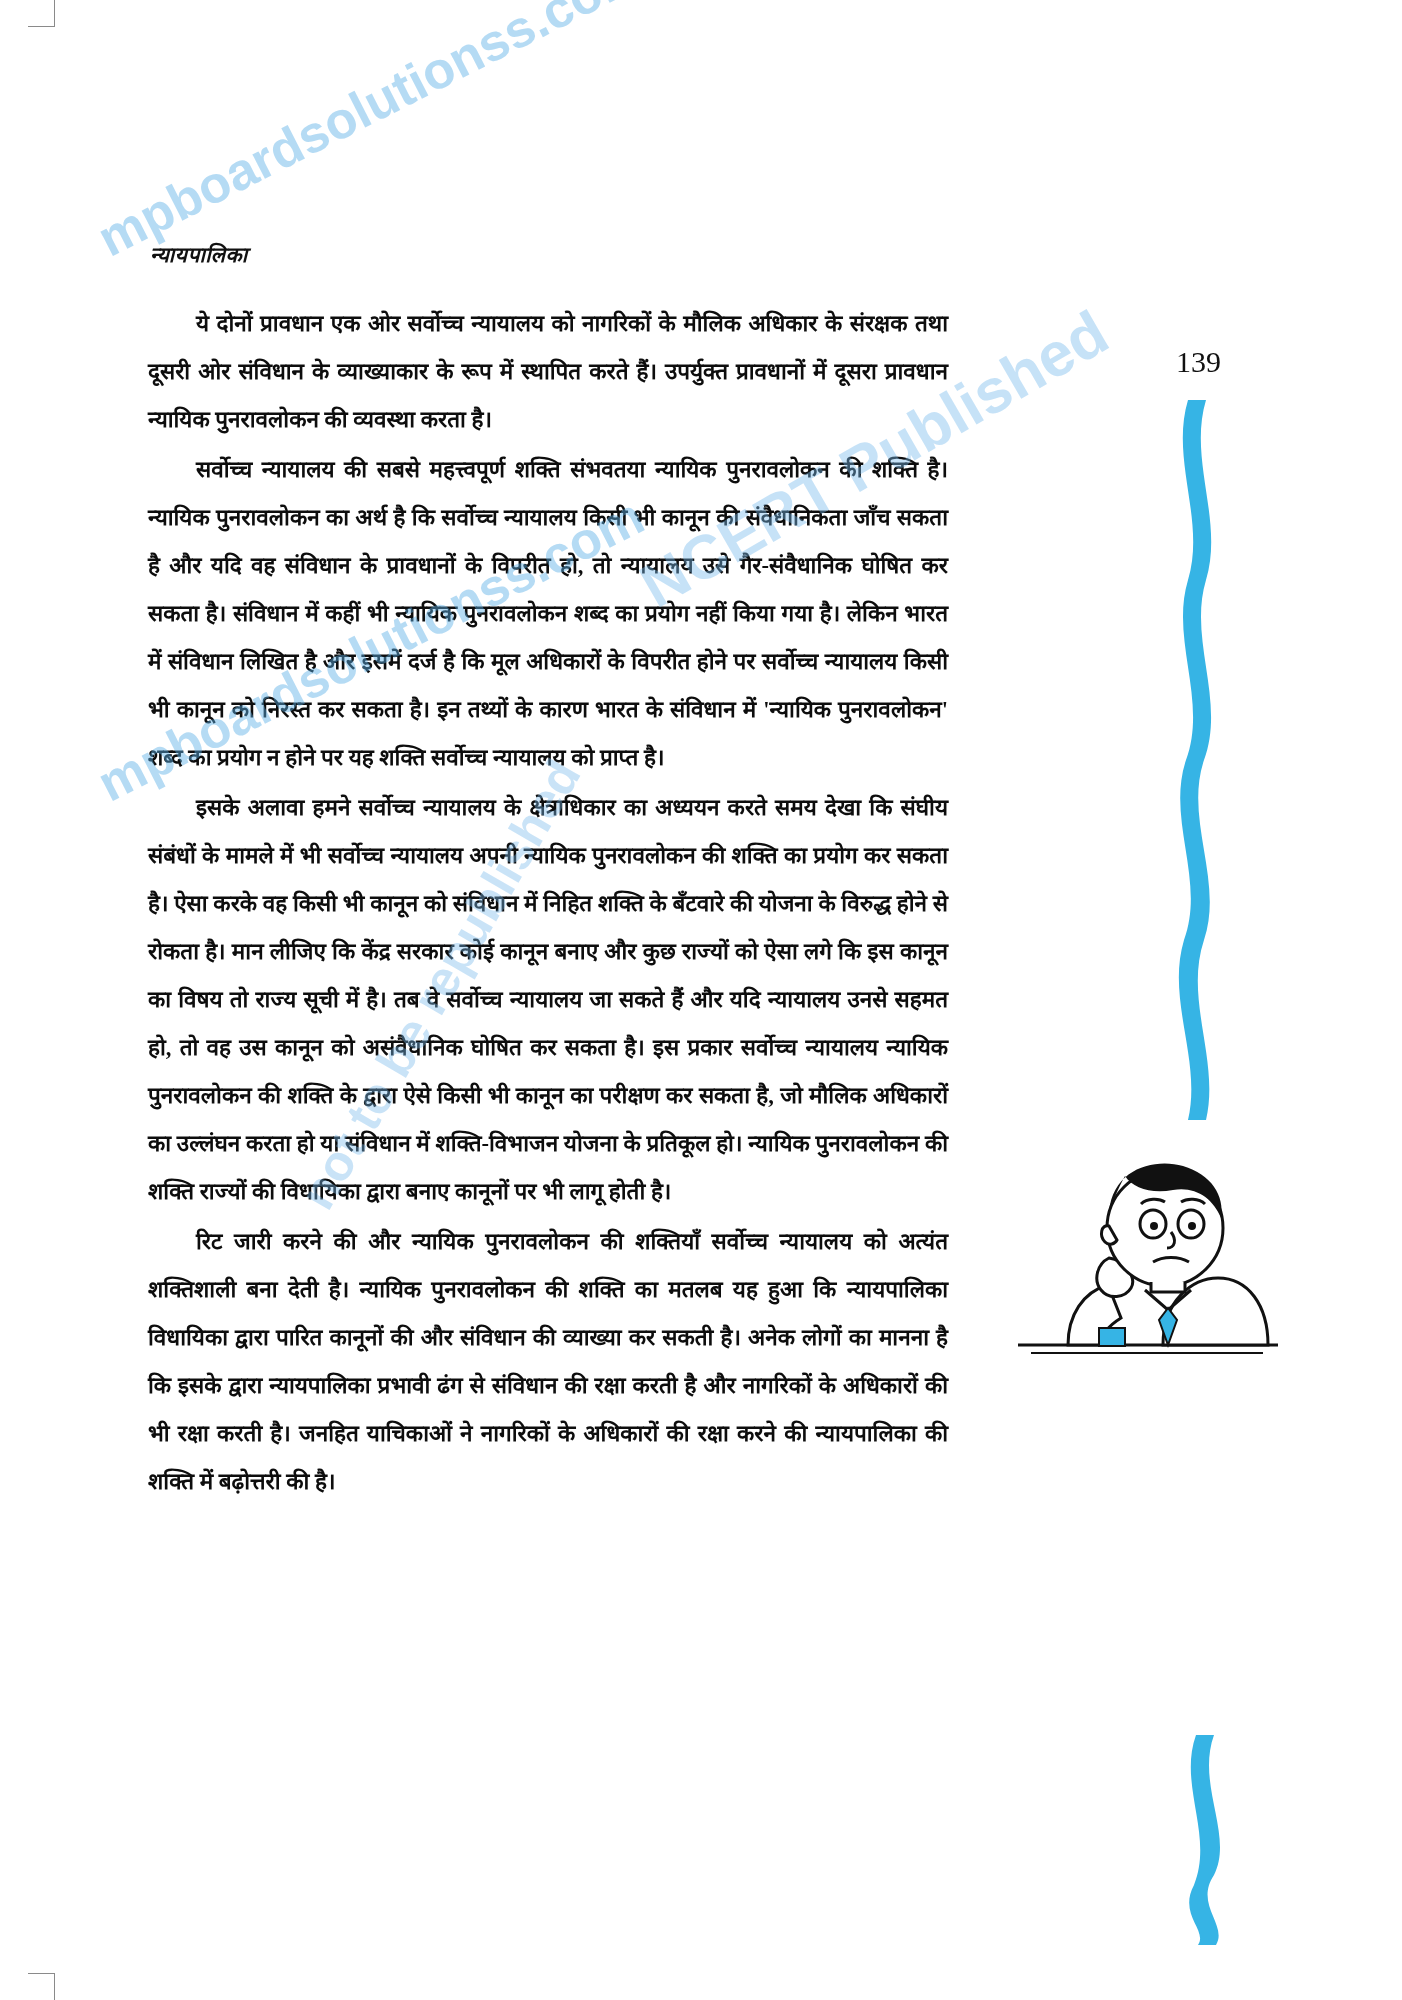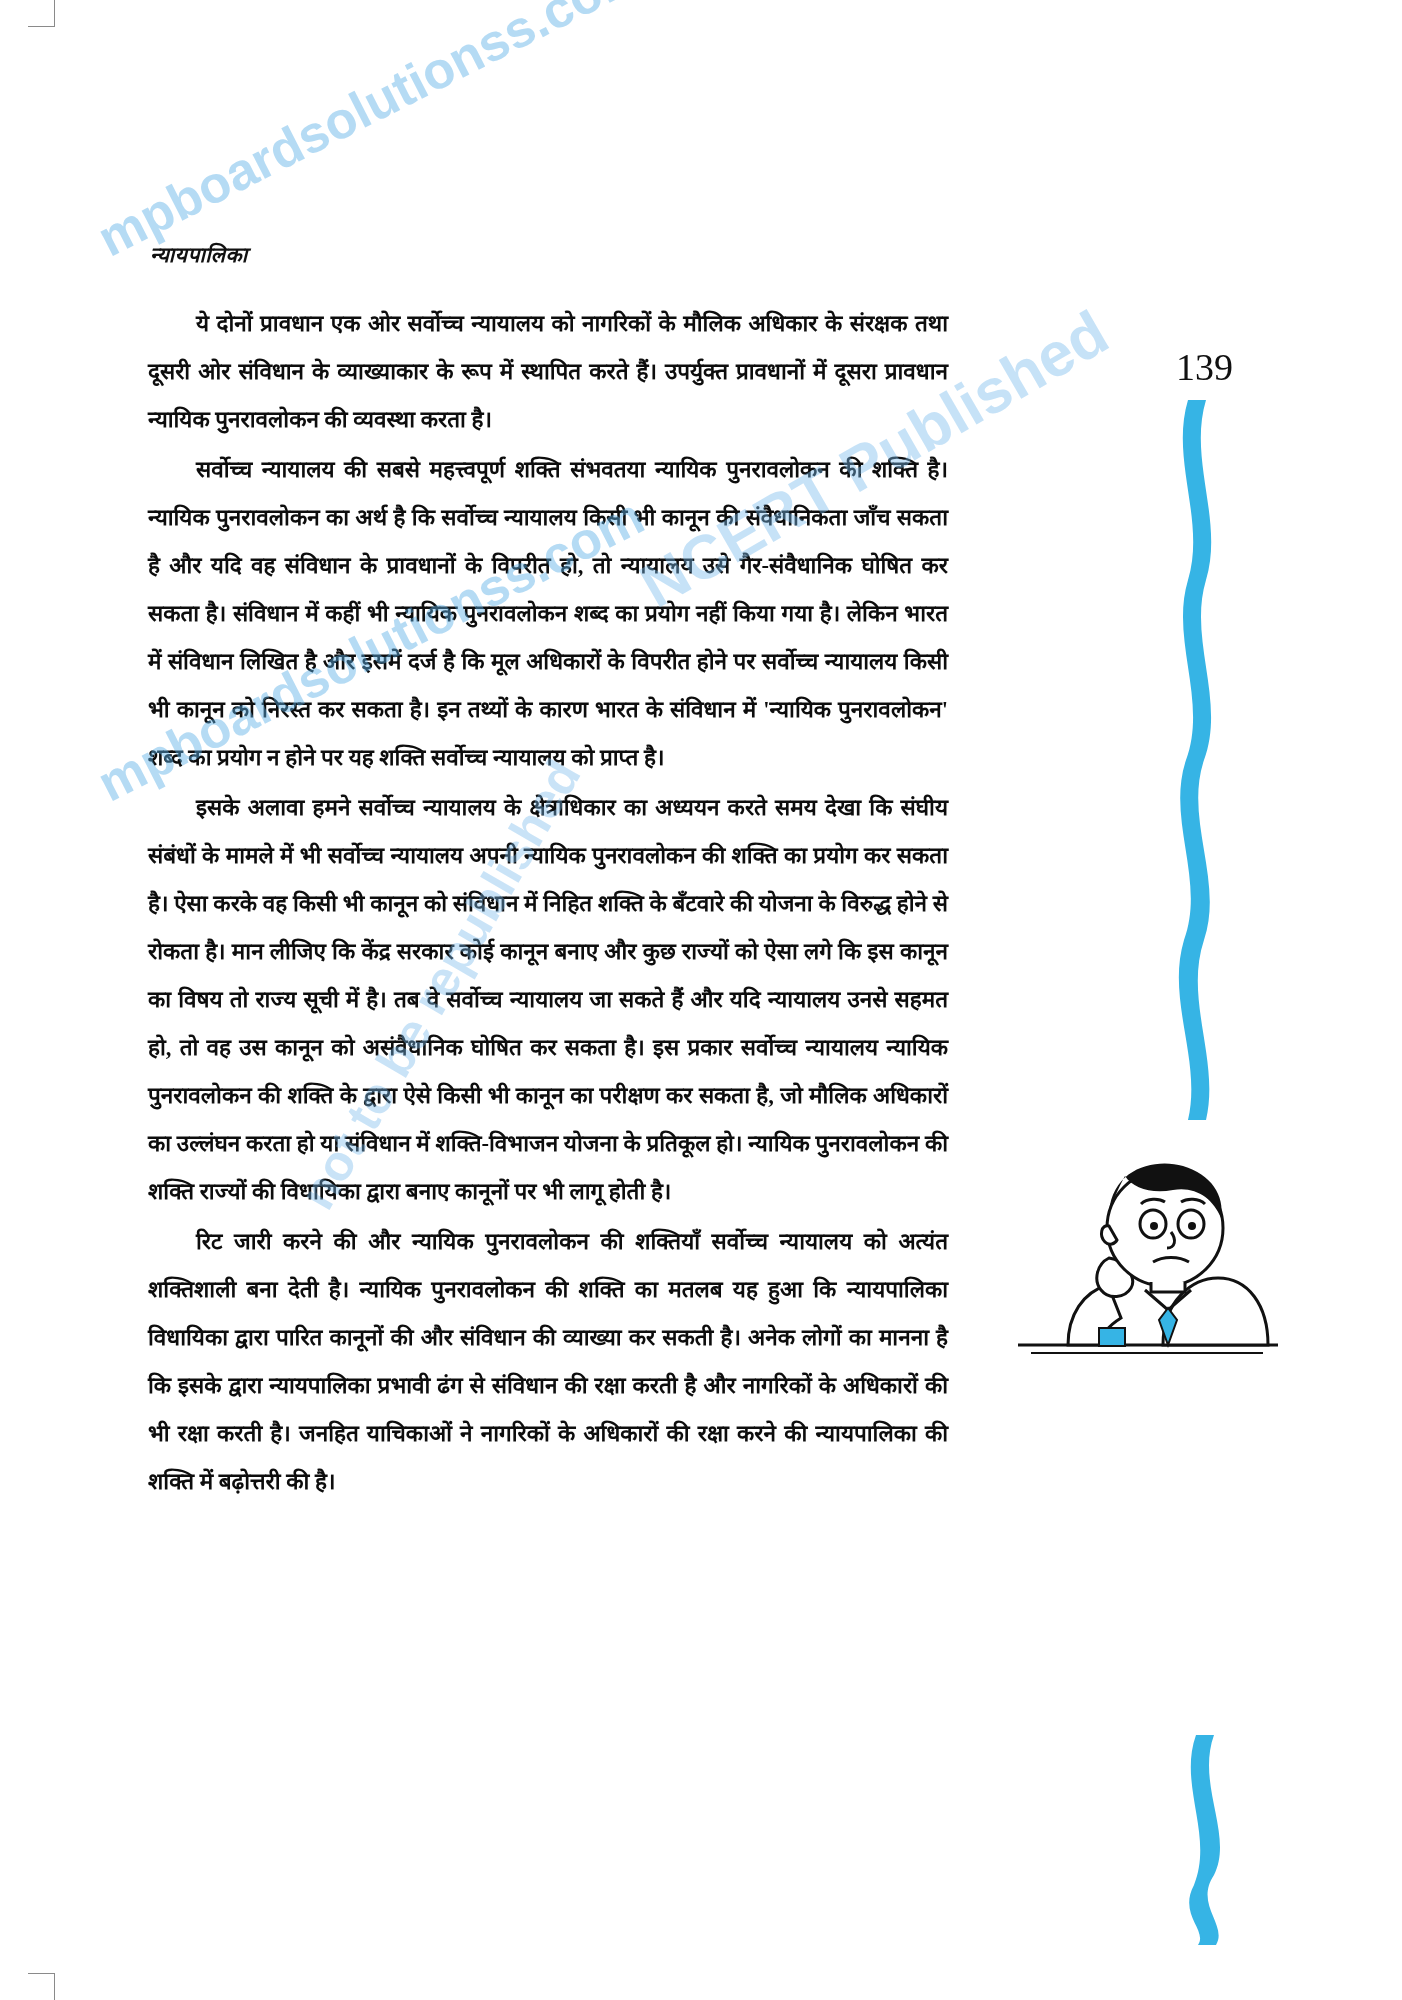--- a/index.html
+++ b/index.html
@@ -40,21 +40,21 @@
     font-size: 21px;
     color: #111111;
     letter-spacing: 0.5px;
   }
 
   
   .page-number {
     position: absolute;
     left: 1148px;
     top: 345px;
-    font-size: 38px;
+    font-size: 30px;
     color: #111111;
     font-family: "Liberation Serif", serif;
   }
 
   
   .text-col {
     position: absolute;
     left: 120px;
     top: 300px;
     width: 800px;

